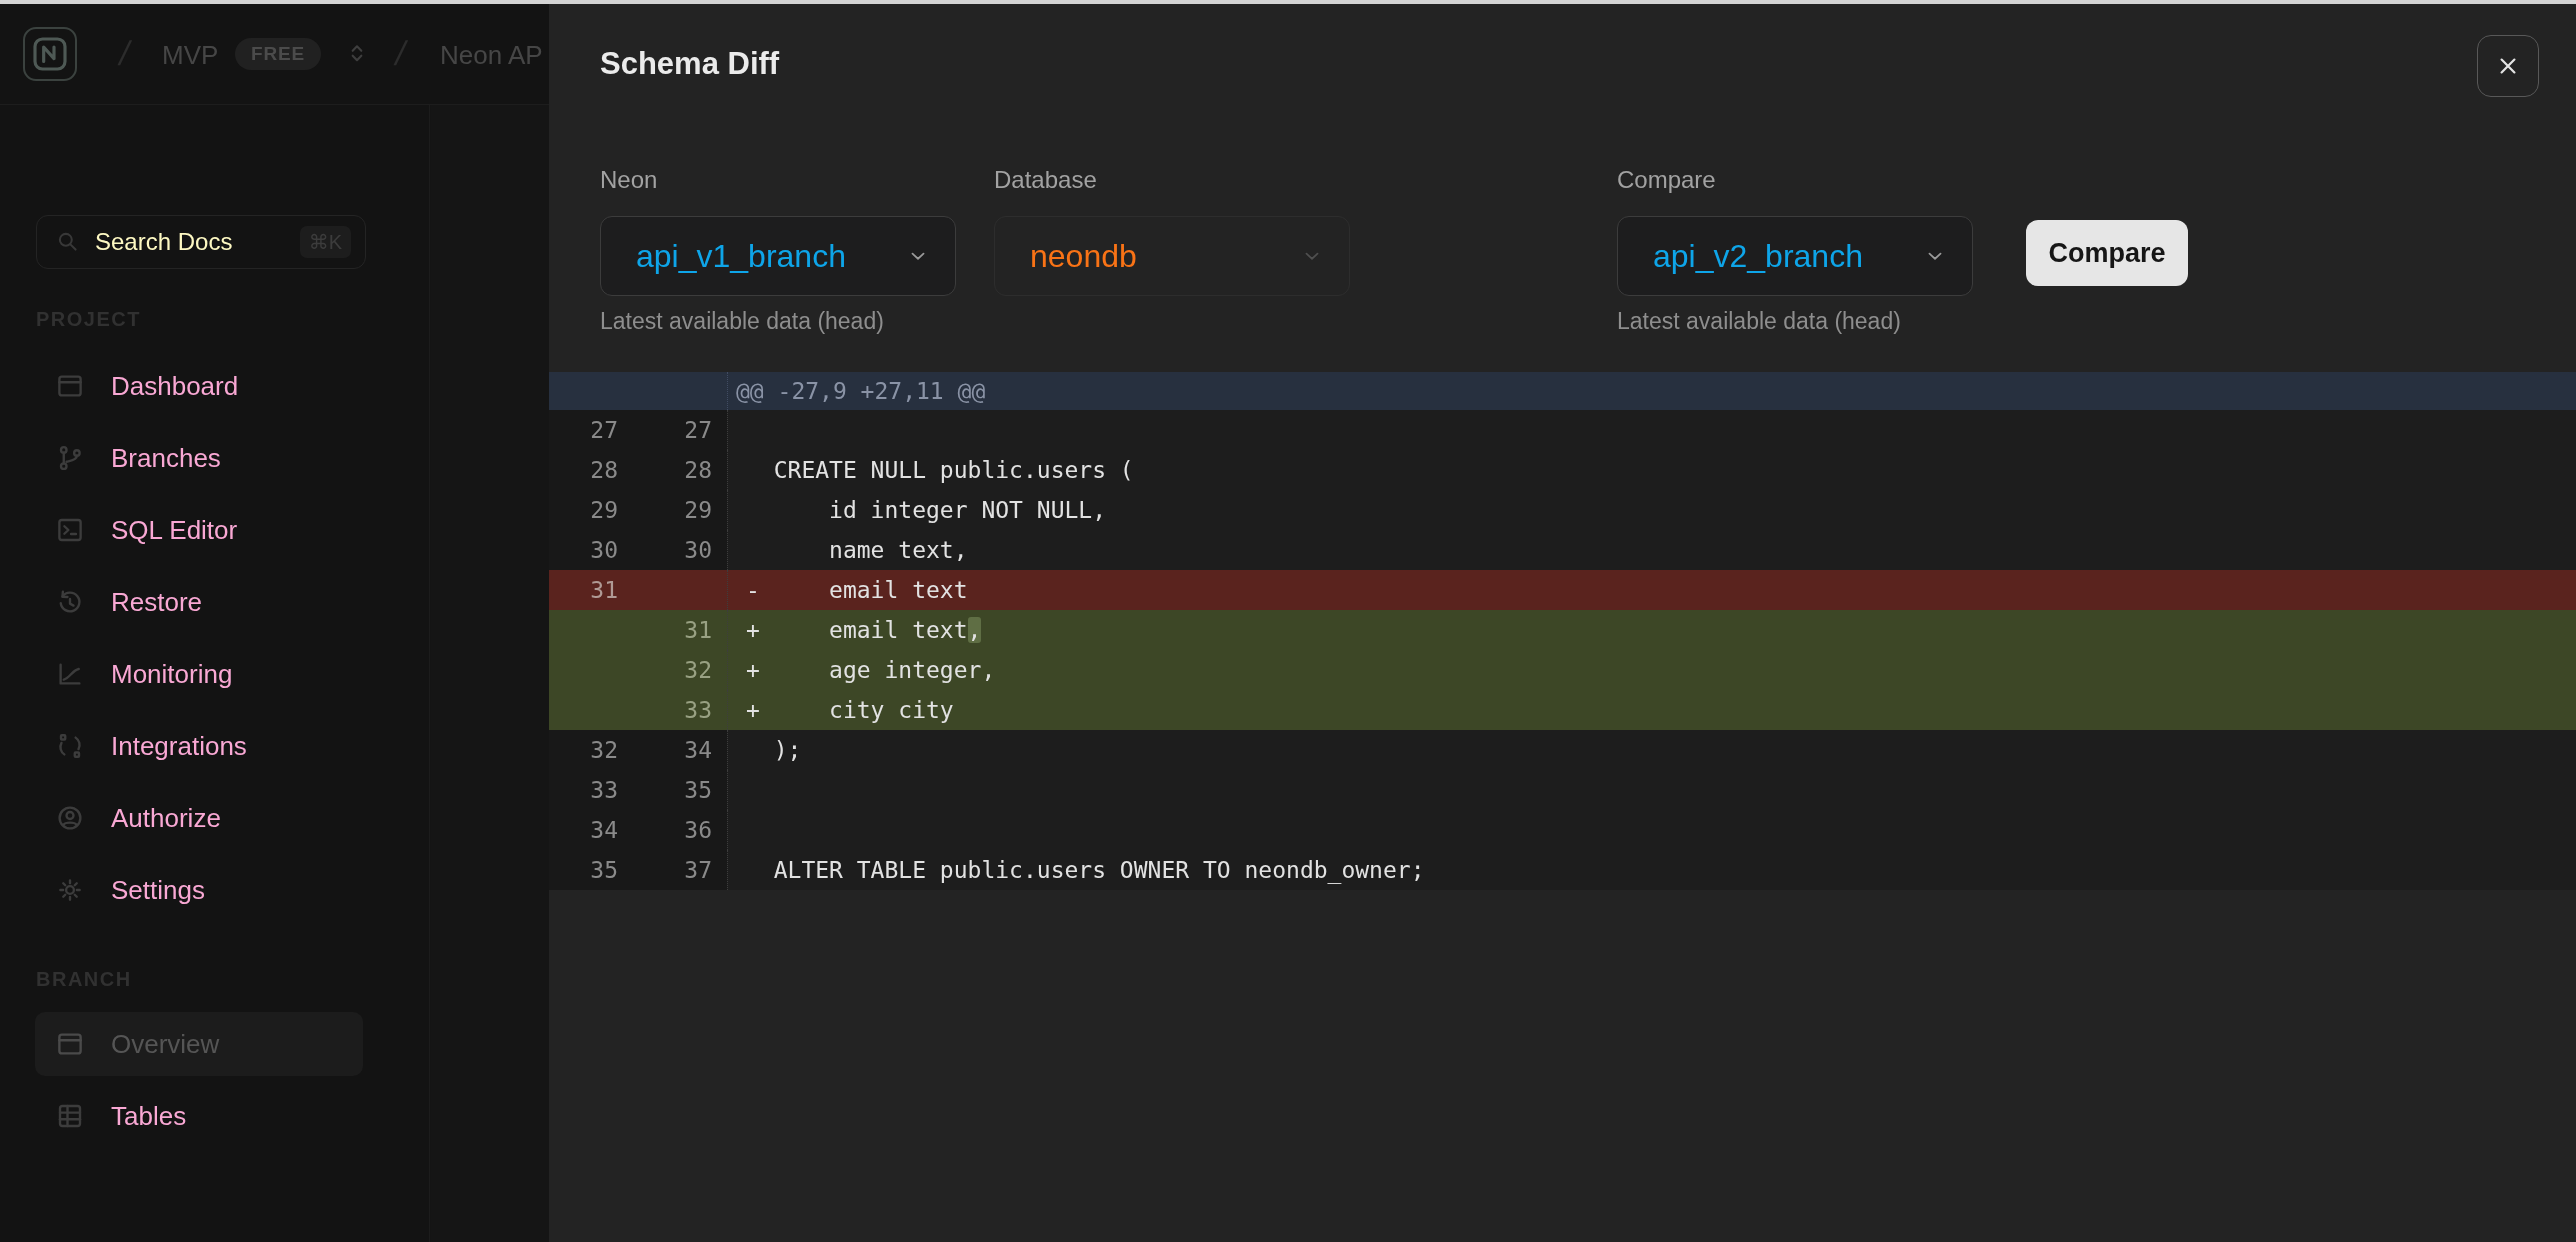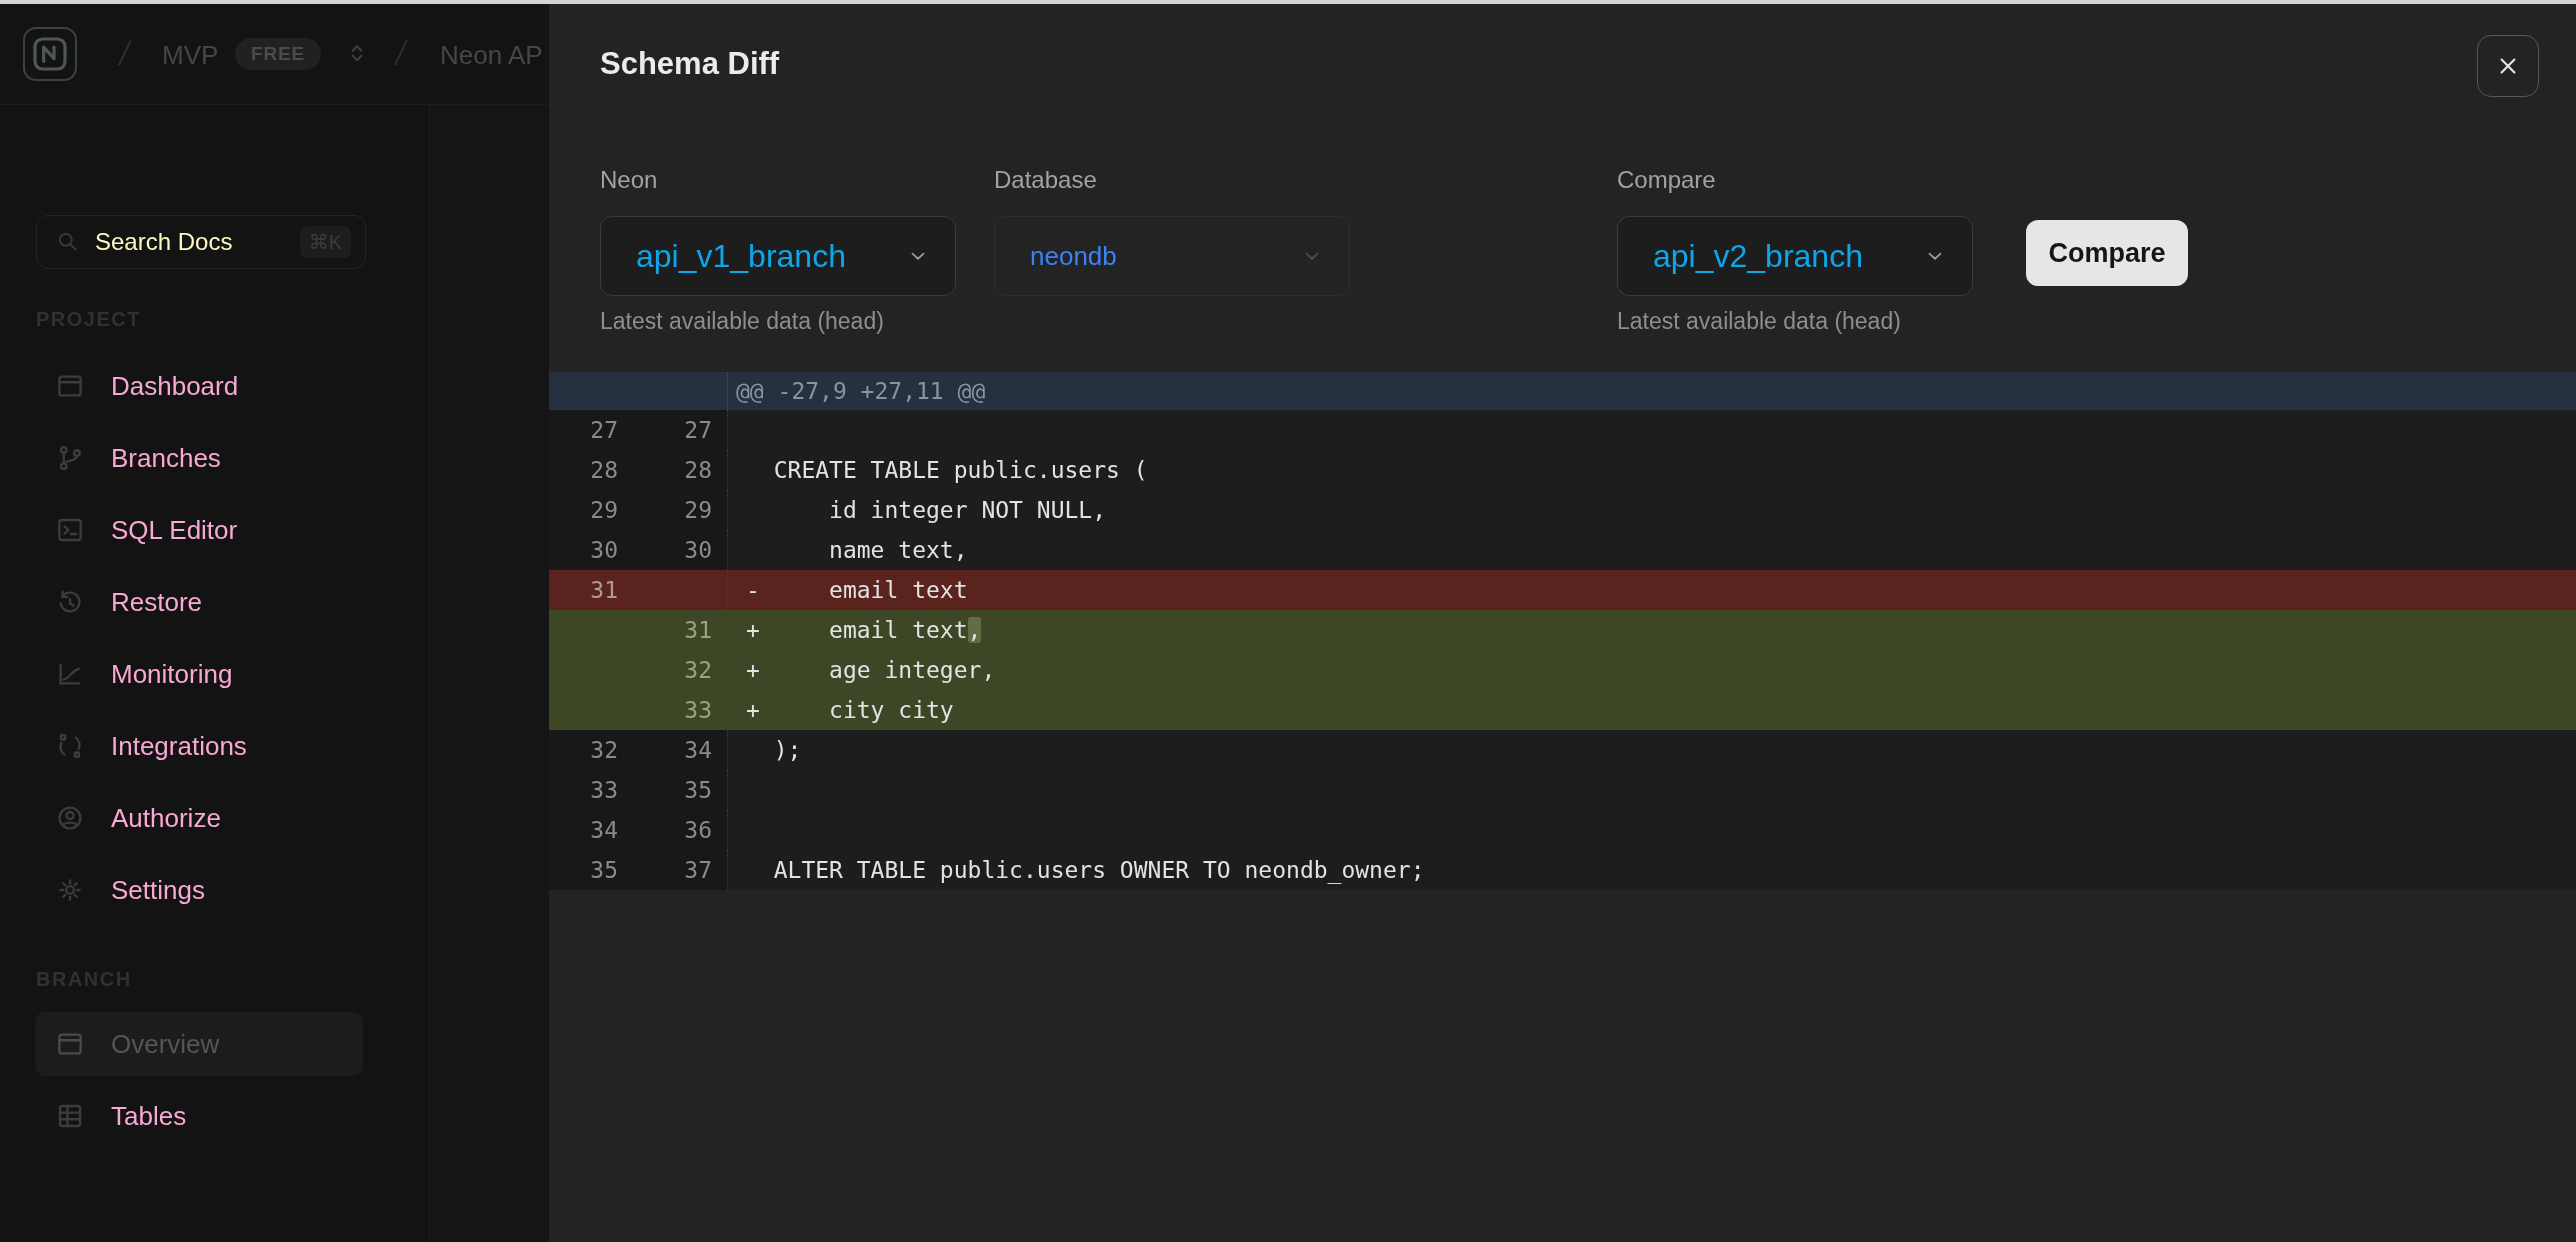--- a/index.html
+++ b/index.html
@@ -48,21 +48,21 @@
                border-radius:14px; background:transparent; display:flex; align-items:center;
                justify-content:center; color:#e3e3e3; cursor:pointer; }
 
   .field-label { top:162px; font-size:24px; color:#a2a2a2; }
   .dropdown { top:212px; height:80px; width:356px; border-radius:12px; display:flex;
               align-items:center; padding:0 26px 0 35px; cursor:pointer; }
   .dropdown.enabled { background:#1d1d1e; border:1.5px solid #3c3c3c; }
   .dropdown.enabled .val { font-size:32px; color:#0ea5e9; flex:1; }
   .dropdown.enabled .chev { color:#9a9a9a; }
   .dropdown.disabled { background:transparent; border:1.5px solid #2d2d2d; }
-  .dropdown.disabled .val { font-size:26px; color:#3b82f6; flex:1; }
+  .dropdown.disabled .val { font-size:32px; color:#f97316; flex:1; }
   .dropdown.disabled .chev { color:#4f4f4f; }
   #compare-btn { left:1477px; top:216px; width:162px; height:66px; border:none; border-radius:12px;
                  background:#e6e6e6; color:#161616; font-size:27px; font-weight:600;
                  font-family:"Liberation Sans", sans-serif; cursor:pointer; }
   .helper { top:304px; font-size:23px; color:#8e8e8e; }
 
   
   #diff-block { left:0; top:368px; width:2027px; font-family:"DejaVu Sans Mono", monospace; }
   #hunk-row { display:flex; height:38px; line-height:38px; background:var(--hunk-bg); }
   #hunk-row .g1 { width:76px; } #hunk-row .g2 { width:102px; }
@@ -290,21 +290,21 @@
       </div>
       <div id="diff-rows">
           <div class="diff-row context">
             <div class="num n1">27</div>
             <div class="num n2">27</div>
             <div class="code"><span>  </span></div>
           </div>
           <div class="diff-row context">
             <div class="num n1">28</div>
             <div class="num n2">28</div>
-            <div class="code"><span>  CREATE TABLE public.users (</span></div>
+            <div class="code"><span>  CREATE NULL public.users (</span></div>
           </div>
           <div class="diff-row context">
             <div class="num n1">29</div>
             <div class="num n2">29</div>
             <div class="code"><span>      id integer NOT NULL,</span></div>
           </div>
           <div class="diff-row context">
             <div class="num n1">30</div>
             <div class="num n2">30</div>
             <div class="code"><span>      name text,</span></div>

